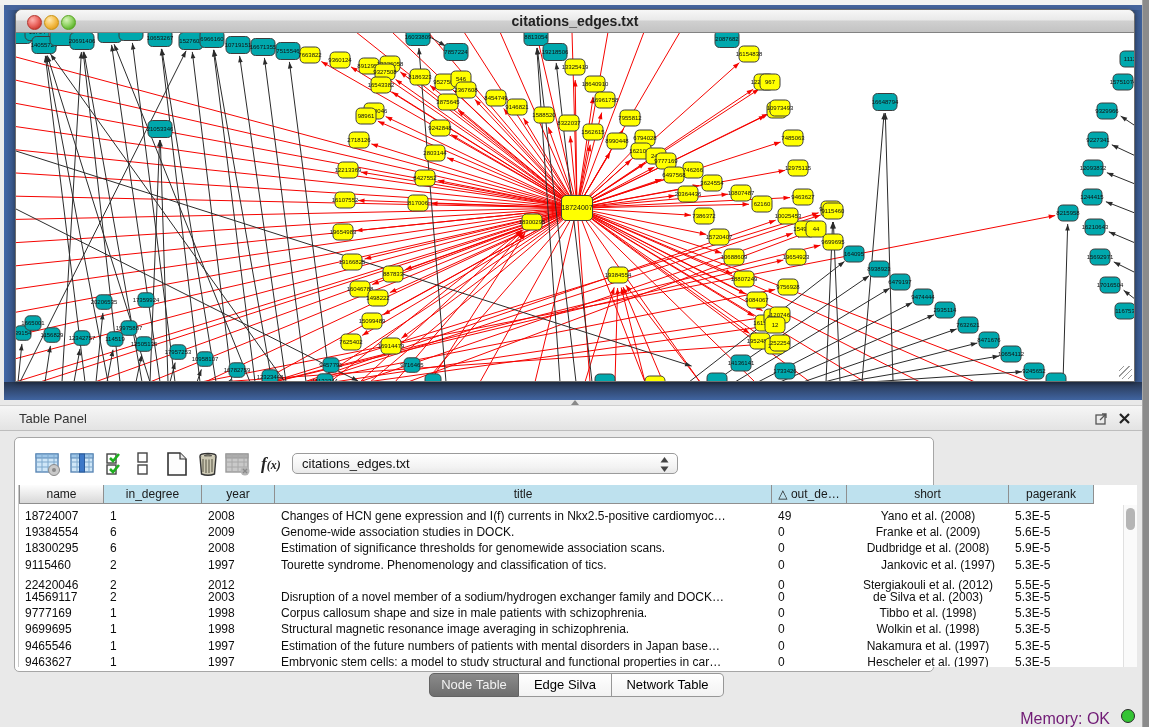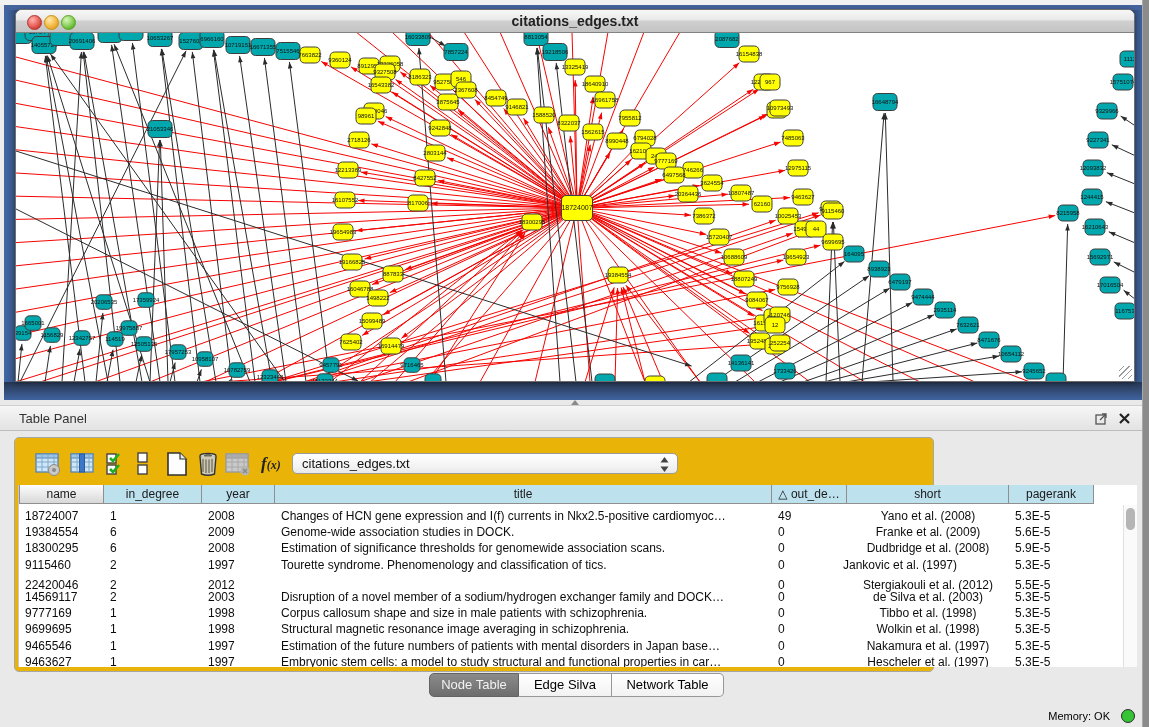--- a/index.html
+++ b/index.html
@@ -30,21 +30,21 @@
   #split{left:0;top:400px;width:1142px;height:5px;background:#e9e9e9}
   #split .arr{position:absolute;left:571px;top:0px;width:0;height:0;
     border-left:4px solid transparent;border-right:4px solid transparent;border-bottom:5px solid #8a8a8a}
   
   #tp-head{left:0;top:405px;width:1142px;height:26px;
     background:linear-gradient(180deg,#f6f6f6,#e3e3e3);
     border-top:1px solid #cfcfcf;border-bottom:1px solid #bdbdbd;box-sizing:border-box}
   #tp-head .lbl{position:absolute;left:19px;top:5px;font-size:13px;color:#333}
   #tp-body{left:0;top:431px;width:1142px;height:296px;background:#e9e9e9}
   #container{position:absolute;left:14px;top:6px;width:920px;height:235px;
-    border:1px solid #a6a6a6;border-radius:5px;background:#eab308;box-sizing:border-box}
+    border:1px solid #a6a6a6;border-radius:5px;background:#ffffff;box-sizing:border-box}
   
   .ticon{position:absolute;top:13px}
   #combo{position:absolute;left:277px;top:15px;width:386px;height:21px;border:1px solid #9b9b9b;
     border-radius:5px;background:linear-gradient(180deg,#ffffff,#f2f2f2 70%,#e8e8e8);
     box-sizing:border-box;font-size:13px;color:#111;line-height:19px;padding-left:9px}
   
   #tbl{position:absolute;left:3px;top:47px;width:1118px;height:182px;background:#fff;overflow:hidden;border-left:1px solid #c9c9c9}
   .hrow{position:absolute;left:0;top:0;height:20px}
   .hc{position:absolute;top:0;height:19px;background:#bee1ee;border-right:1px solid #8f8f8f;
       border-bottom:1px solid #8f8f8f;font-size:12px;color:#1a1a1a;text-align:center;
@@ -55,21 +55,21 @@
   #vscroll{position:absolute;left:1104px;top:20px;width:14px;height:162px;background:#fafafa;
      border-left:1px solid #e0e0e0}
   #vthumb{position:absolute;left:2px;top:3px;width:9px;height:22px;border-radius:5px;background:#b5b5b5}
   
   #tabs{position:absolute;left:429px;top:242px;height:21px;font-size:13px}
   .seg{position:absolute;top:0;height:24px;line-height:21px;text-align:center;box-sizing:border-box;
        border:1px solid #979797;background:linear-gradient(180deg,#ffffff,#f2f2f2)}
   .seg.sel{background:linear-gradient(180deg,#8b8b8b,#6d6d6d);color:#f2f2f2;border-color:#636363}
   
   #status{position:absolute;left:0;top:269px;width:1142px;height:27px}
-  #status .txt{position:absolute;right:32px;top:10px;font-size:11px;color:#000000}
+  #status .txt{position:absolute;right:32px;top:10px;font-size:16px;color:#701a75}
   #memdot{position:absolute;right:7px;top:9px;width:12px;height:12px;border-radius:50%;
      background:#35c435;border:1.5px solid #2a2a2a}
   
   #rightstrip{left:1142px;top:0;width:7px;height:727px;background:#8b8b8b;border-left:1px solid #a8a8a8;box-sizing:border-box}
   #topstrip{left:0;top:0;width:1149px;height:5px;background:#f1f1f1}
 </style>
 </head>
 <body>
   <div class="abs" id="topstrip"></div>
   <div class="abs" id="blueframe"></div>
@@ -804,21 +804,21 @@
           <div class="c" style="left:759px;width:67px">0</div>
           <div class="c" style="left:828px;width:162px;text-align:center">Dudbridge et al. (2008)</div>
           <div class="c" style="left:996px;width:78px">5.9E-5</div>
         </div>
         <div class="row" style="top:71.6px">
           <div class="c" style="left:6px;width:78px">9115460</div>
           <div class="c" style="left:91px;width:90px">2</div>
           <div class="c" style="left:189px;width:65px">1997</div>
           <div class="c" style="left:262px;width:490px">Tourette syndrome. Phenomenology and classification of tics.</div>
           <div class="c" style="left:759px;width:67px">0</div>
-          <div class="c" style="left:800px;width:162px;text-align:center">Jankovic et al. (1997)</div>
+          <div class="c" style="left:862px;width:162px;">Jankovic et al. (1997)</div>
           <div class="c" style="left:996px;width:78px">5.3E-5</div>
         </div>
         <div class="row" style="top:92px">
           <div class="c" style="left:6px;width:78px">22420046</div>
           <div class="c" style="left:91px;width:90px">2</div>
           <div class="c" style="left:189px;width:65px">2012</div>
           <div class="c" style="left:759px;width:67px">0</div>
           <div class="c" style="left:828px;width:162px;text-align:center">Stergiakouli et al. (2012)</div>
           <div class="c" style="left:996px;width:78px">5.5E-5</div>
         </div>

